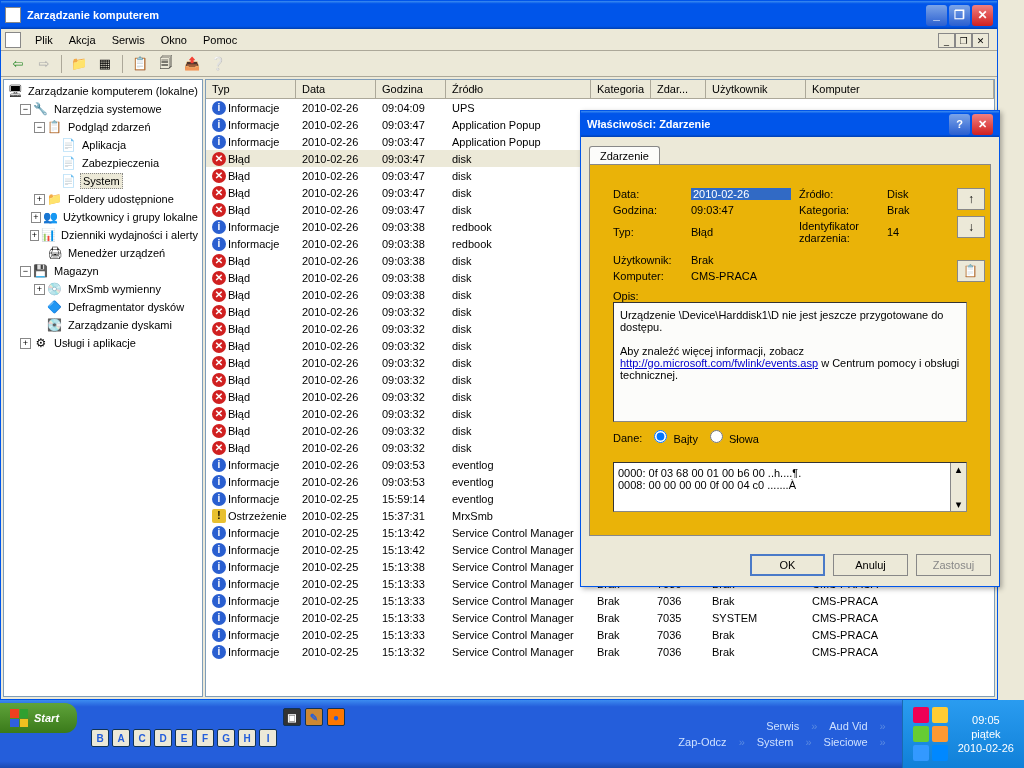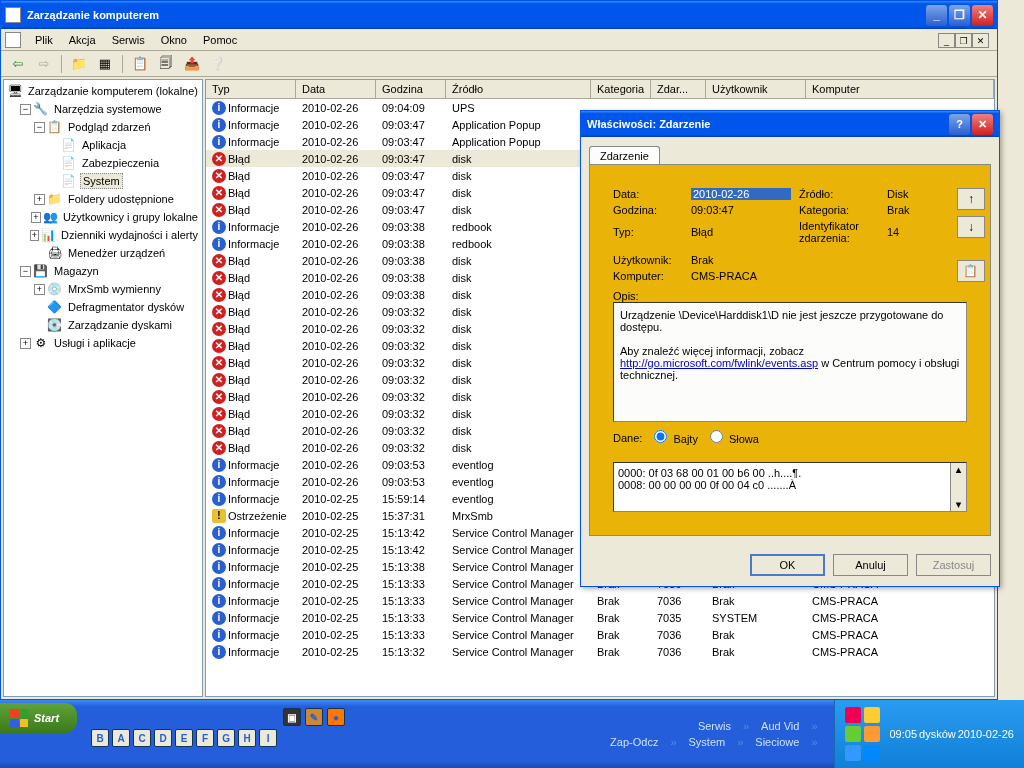--- a/index.html
+++ b/index.html
@@ -83,21 +83,21 @@
 
 .task-area { flex: 1; display: flex; flex-direction: column; padding: 2px 6px; gap: 4px; height: 100%; justify-content: center; }
 .task-row { display: flex; gap: 12px; align-items: center; color: #cde0ff; font-size: 11px; }
 .task-row .sep { color: #5a8ae0; }
 .task-btn { height: 24px; padding: 0 10px; background: linear-gradient(#5a8ae0,#3a6acc); border: 1px solid #1a3a80; border-radius: 3px; color: white; display: flex; align-items: center; gap: 6px; max-width: 170px; }
 .task-btn .ic { width: 16px; height: 16px; background: #fff; border: 1px solid #888; }
 
 .systray { background: linear-gradient(to bottom, #2a9cf0, #1080d8); height: 100%; padding: 4px 10px; color: white; display: flex; align-items: center; gap: 10px; border-left: 1px solid #1a6ab0; }
 .tray-icons-col { display: grid; grid-template-columns: repeat(2, 16px); gap: 3px; }
 .tray-icon { width: 16px; height: 16px; background: #f0c020; border-radius: 2px; }
-.clock-col { display: flex; flex-direction: row; align-items: center; gap: 2px; font-size: 11px; }
+.clock-col { display: flex; flex-direction: column; align-items: center; gap: 2px; font-size: 11px; }
 </style>
 </head>
 <body>
 
 <div class="main-window">
   <div class="titlebar">
     <span class="app-icon">🖥</span>
     <span>Zarządzanie komputerem</span>
     <span class="spacer"></span>
     <div class="win-btns">
@@ -698,17 +698,17 @@
     <div class="tray-icons-col">
       <span class="tray-icon" style="background:#e05;"></span>
       <span class="tray-icon" style="background:#fc3;"></span>
       <span class="tray-icon" style="background:#6c3;"></span>
       <span class="tray-icon" style="background:#f93;"></span>
       <span class="tray-icon" style="background:#39f;"></span>
       <span class="tray-icon" style="background:#08f;"></span>
     </div>
     <div class="clock-col">
       <span>09:05</span>
-      <span>dysków</span>
+      <span>piątek</span>
       <span>2010-02-26</span>
     </div>
   </div>
 </div>
 
 </body></html>

